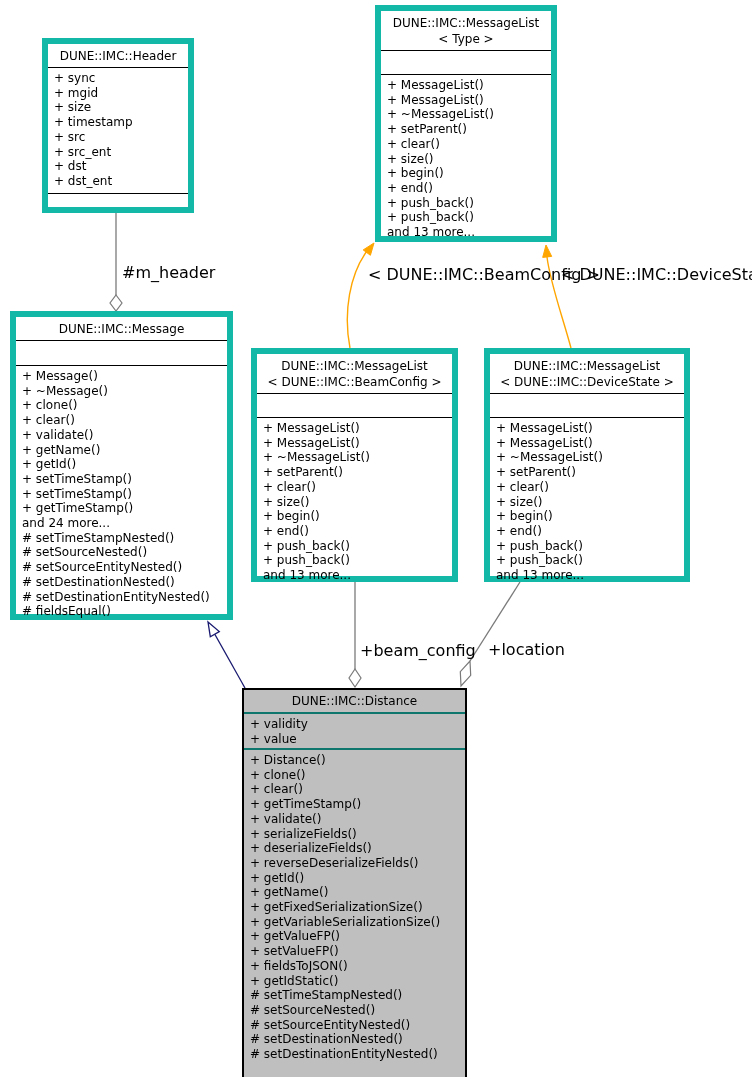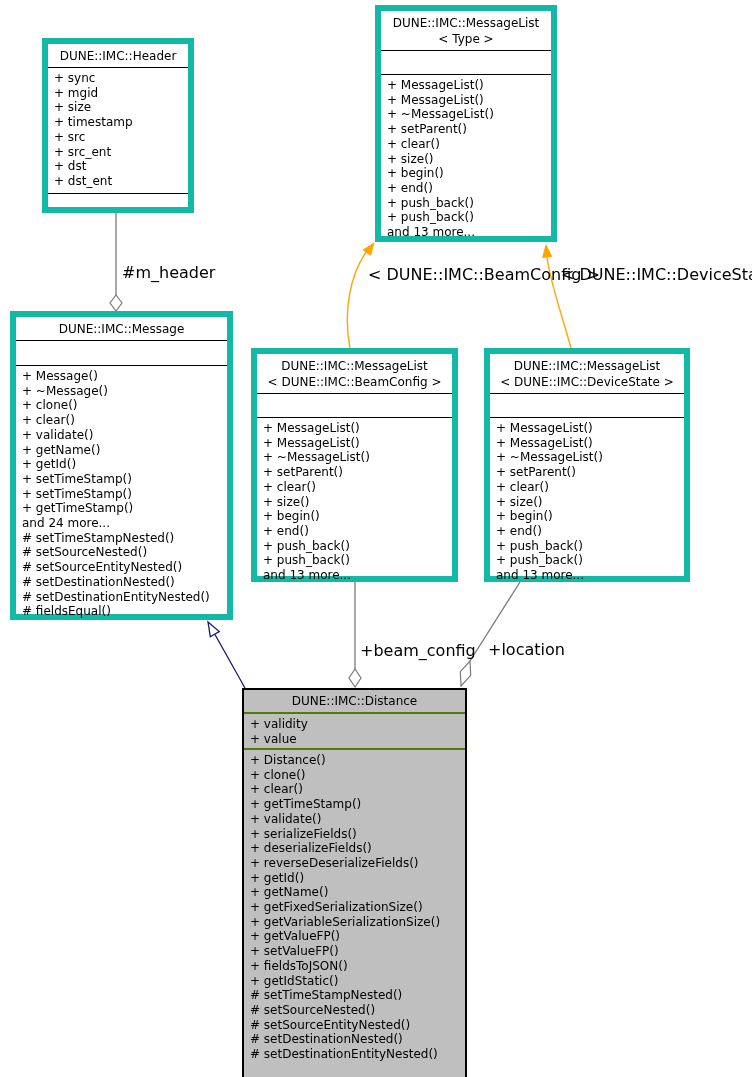--- a/index.html
+++ b/index.html
@@ -13,21 +13,21 @@
     position:absolute;background:#ffffff;border:6px solid #14b8a6;
     box-sizing:border-box;z-index:1;font-size:12px;
   }
   .uml-title{
     display:flex;flex-direction:column;align-items:center;justify-content:center;
     text-align:center;line-height:16px;
   }
   .sect{border-top:1px solid #000;box-sizing:border-box;overflow:hidden;}
   .rows{padding:3px 6px;line-height:14.7px;white-space:nowrap;}
   .distance-box{background:#bfbfbf;border:2px solid #000;}
-  .distance-box .sect{border-top:2px solid #4d7c0f;}
+  .distance-box .sect{border-top:2px solid #0f766e;}
   .edge-label{
     position:absolute;z-index:2;font-size:16px;line-height:14px;white-space:nowrap;
   }
 </style>
 </head>
 <body>
 
 <svg id="edge-layer" width="752" height="1077" viewBox="0 0 752 1077">
 
   <g>

